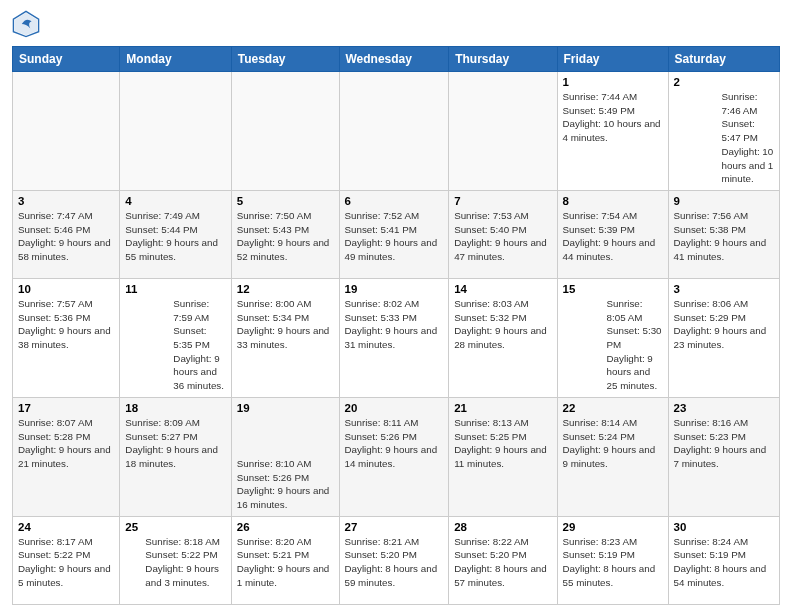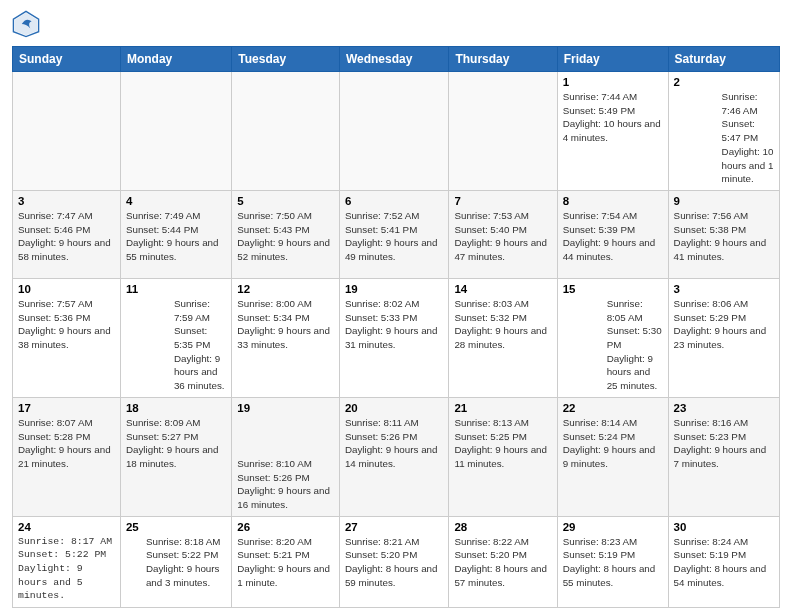--- a/index.html
+++ b/index.html
@@ -274,21 +274,21 @@
           <td>
             <span class="day-num">23</span>
             <div class="day-info" style="white-space: pre-line;">Sunrise: 8:16 AM
 Sunset: 5:23 PM
 Daylight: 9 hours and 7 minutes.</div>
           </td>
         </tr>
         <tr>
           <td>
             <span class="day-num">24</span>
-            <div class="day-info" style="white-space: pre-line; font-family: Liberation Mono, monospace;">Sunrise: 8:17 AM
+            <div class="day-info" style="white-space: pre-line;">Sunrise: 8:17 AM
 Sunset: 5:22 PM
 Daylight: 9 hours and 5 minutes.</div>
           </td>
           <td>
             <span class="day-num">25</span>
             <div class="day-info" style="white-space: pre-line; margin-left: 20px;">Sunrise: 8:18 AM
 Sunset: 5:22 PM
 Daylight: 9 hours and 3 minutes.</div>
           </td>
           <td>

